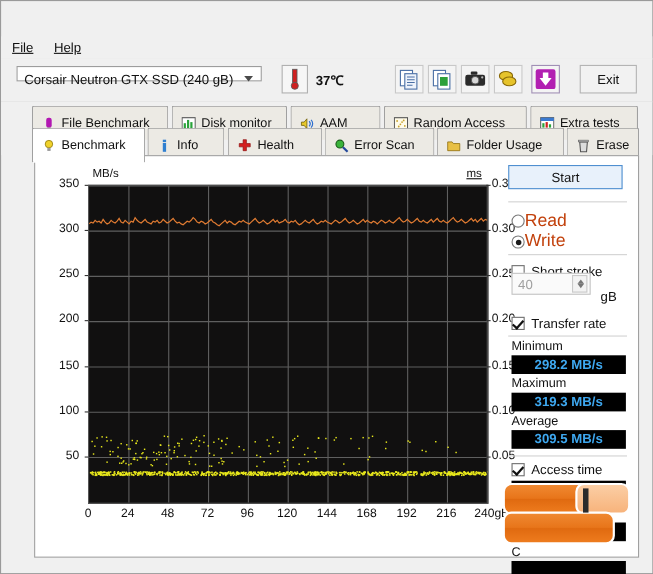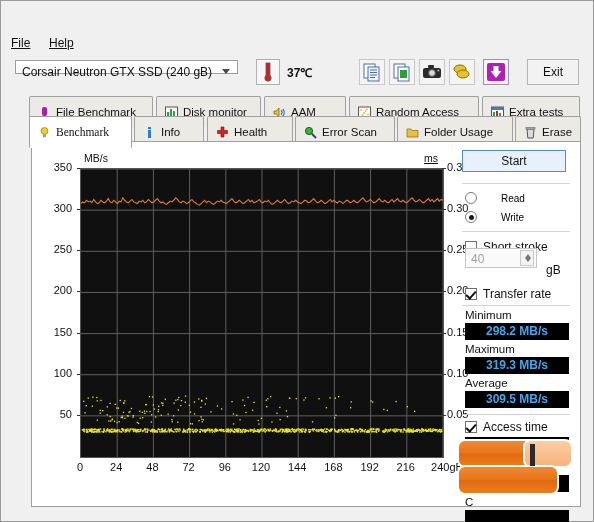--- a/index.html
+++ b/index.html
@@ -81,21 +81,21 @@
   .tabrow{position:absolute;left:0;right:0;height:22px;}
   .tabrow.r1{top:4px;}
   .tabrow.r2{top:24px;}
   .tab{
     position:absolute;height:21px;border:1px solid #a0a0a0;border-bottom:none;
     background:#eceae4;box-sizing:border-box;
     font-size:11.5px;color:#111;
     display:flex;align-items:center;gap:5px;padding:15px 8px;
     border-radius:2px 2px 0 0;
   }
-  .tab.active{background:#fff;border-bottom:1px solid #fff;z-index:5;height:22px;font-family:Liberation Serif, serif;}
+  .tab.active{background:#fff;border-bottom:1px solid #fff;z-index:5;height:22px;}
   .tab .ti{width:13px;height:13px;flex:0 0 13px;display:block;}
   
   .panel{
     position:absolute;left:30px;top:140px;right:12px;bottom:14px;
     background:#fff;border:1px solid #a0a0a0;box-sizing:border-box;
   }
   
   .chartwrap{position:absolute;left:0px;top:8px;width:420px;height:350px;}
   .plot{
     position:absolute;left:48px;top:18px;width:364px;height:290px;
@@ -107,21 +107,21 @@
   .xtick{position:absolute;font-size:11px;color:#111;text-align:center;width:34px;}
   .tickmark{position:absolute;background:#333;}
   
   .controls{position:absolute;right:8px;top:8px;width:110px;}
   .start-btn{
     position:absolute;left:0;top:0;width:104px;height:22px;
     background:#e8f1fb;border:1px solid #4f8fd0;box-sizing:border-box;
     font-size:12px;color:#111;text-align:center;line-height:20px;
   }
   .sep{position:absolute;left:0;width:108px;height:1px;background:#d2d2d2;}
-  .radio-row{position:absolute;left:3px;font-size:10px;color:#000000;display:flex;align-items:center;gap:24px;}
+  .radio-row{position:absolute;left:3px;font-size:16px;color:#c2410c;display:flex;align-items:center;gap:0;}
   .radio{width:12px;height:12px;border:1px solid #7a7a7a;border-radius:50%;background:#fff;
     box-sizing:border-box;position:relative;flex:0 0 12px;}
   .radio.on:after{content:"";position:absolute;left:2.5px;top:2.5px;width:5px;height:5px;border-radius:50%;background:#1b1b1b;}
   .chk-row{position:absolute;left:3px;font-size:12px;color:#111;display:flex;align-items:center;gap:6px;}
   .chk{width:12px;height:12px;border:1px solid #6f6f6f;background:#fff;box-sizing:border-box;
     position:relative;flex:0 0 12px;}
   .chk.on:after{content:"";position:absolute;left:2px;top:0px;width:4px;height:8px;
     border:solid #111;border-width:0 2px 2px 0;transform:rotate(42deg);}
   .spin{
     position:absolute;left:3px;width:72px;height:20px;border:1px solid #c4c4c4;background:#fafafa;

